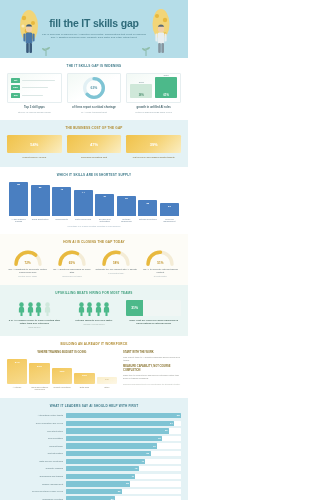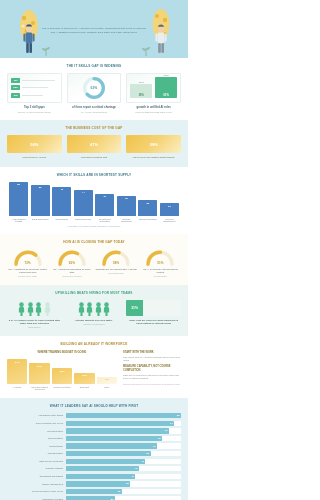--- a/index.html
+++ b/index.html
@@ -208,20 +208,21 @@
       <path d="M6 6c3 0 4-2 4-3-2 0-4 1-4 3z" fill="#8fbda8"></path>
     </svg>
     <svg class="deco-blob" style="right:36px;bottom:2px;" width="12" height="12" viewBox="0 0 12 12">
       <path d="M6 12V4" stroke="#7fae9a" stroke-width="0.8" fill="none"></path>
       <path d="M6 7c-3 0-4-2-4-3 2 0 4 1 4 3z" fill="#8fbda8"></path>
       <path d="M6 6c3 0 4-2 4-3-2 0-4 1-4 3z" fill="#8fbda8"></path>
     </svg>
 
     <div class="header-inner">
       <div class="hd-title">
+        <div>fill the IT skills gap</div>
       </div>
       <div class="hd-sub">The IT skills gap is widening as AI adoption accelerates. Organizations that invest in upskilling and AI-assisted workflows close capability gaps faster and retain critical talent.</div>
     </div>
   </div>
 
   <div class="section sec-white">
     <div class="sec-title">THE IT SKILLS GAP IS WIDENING</div>
     <div class="row3">
 
       <div class="card">

